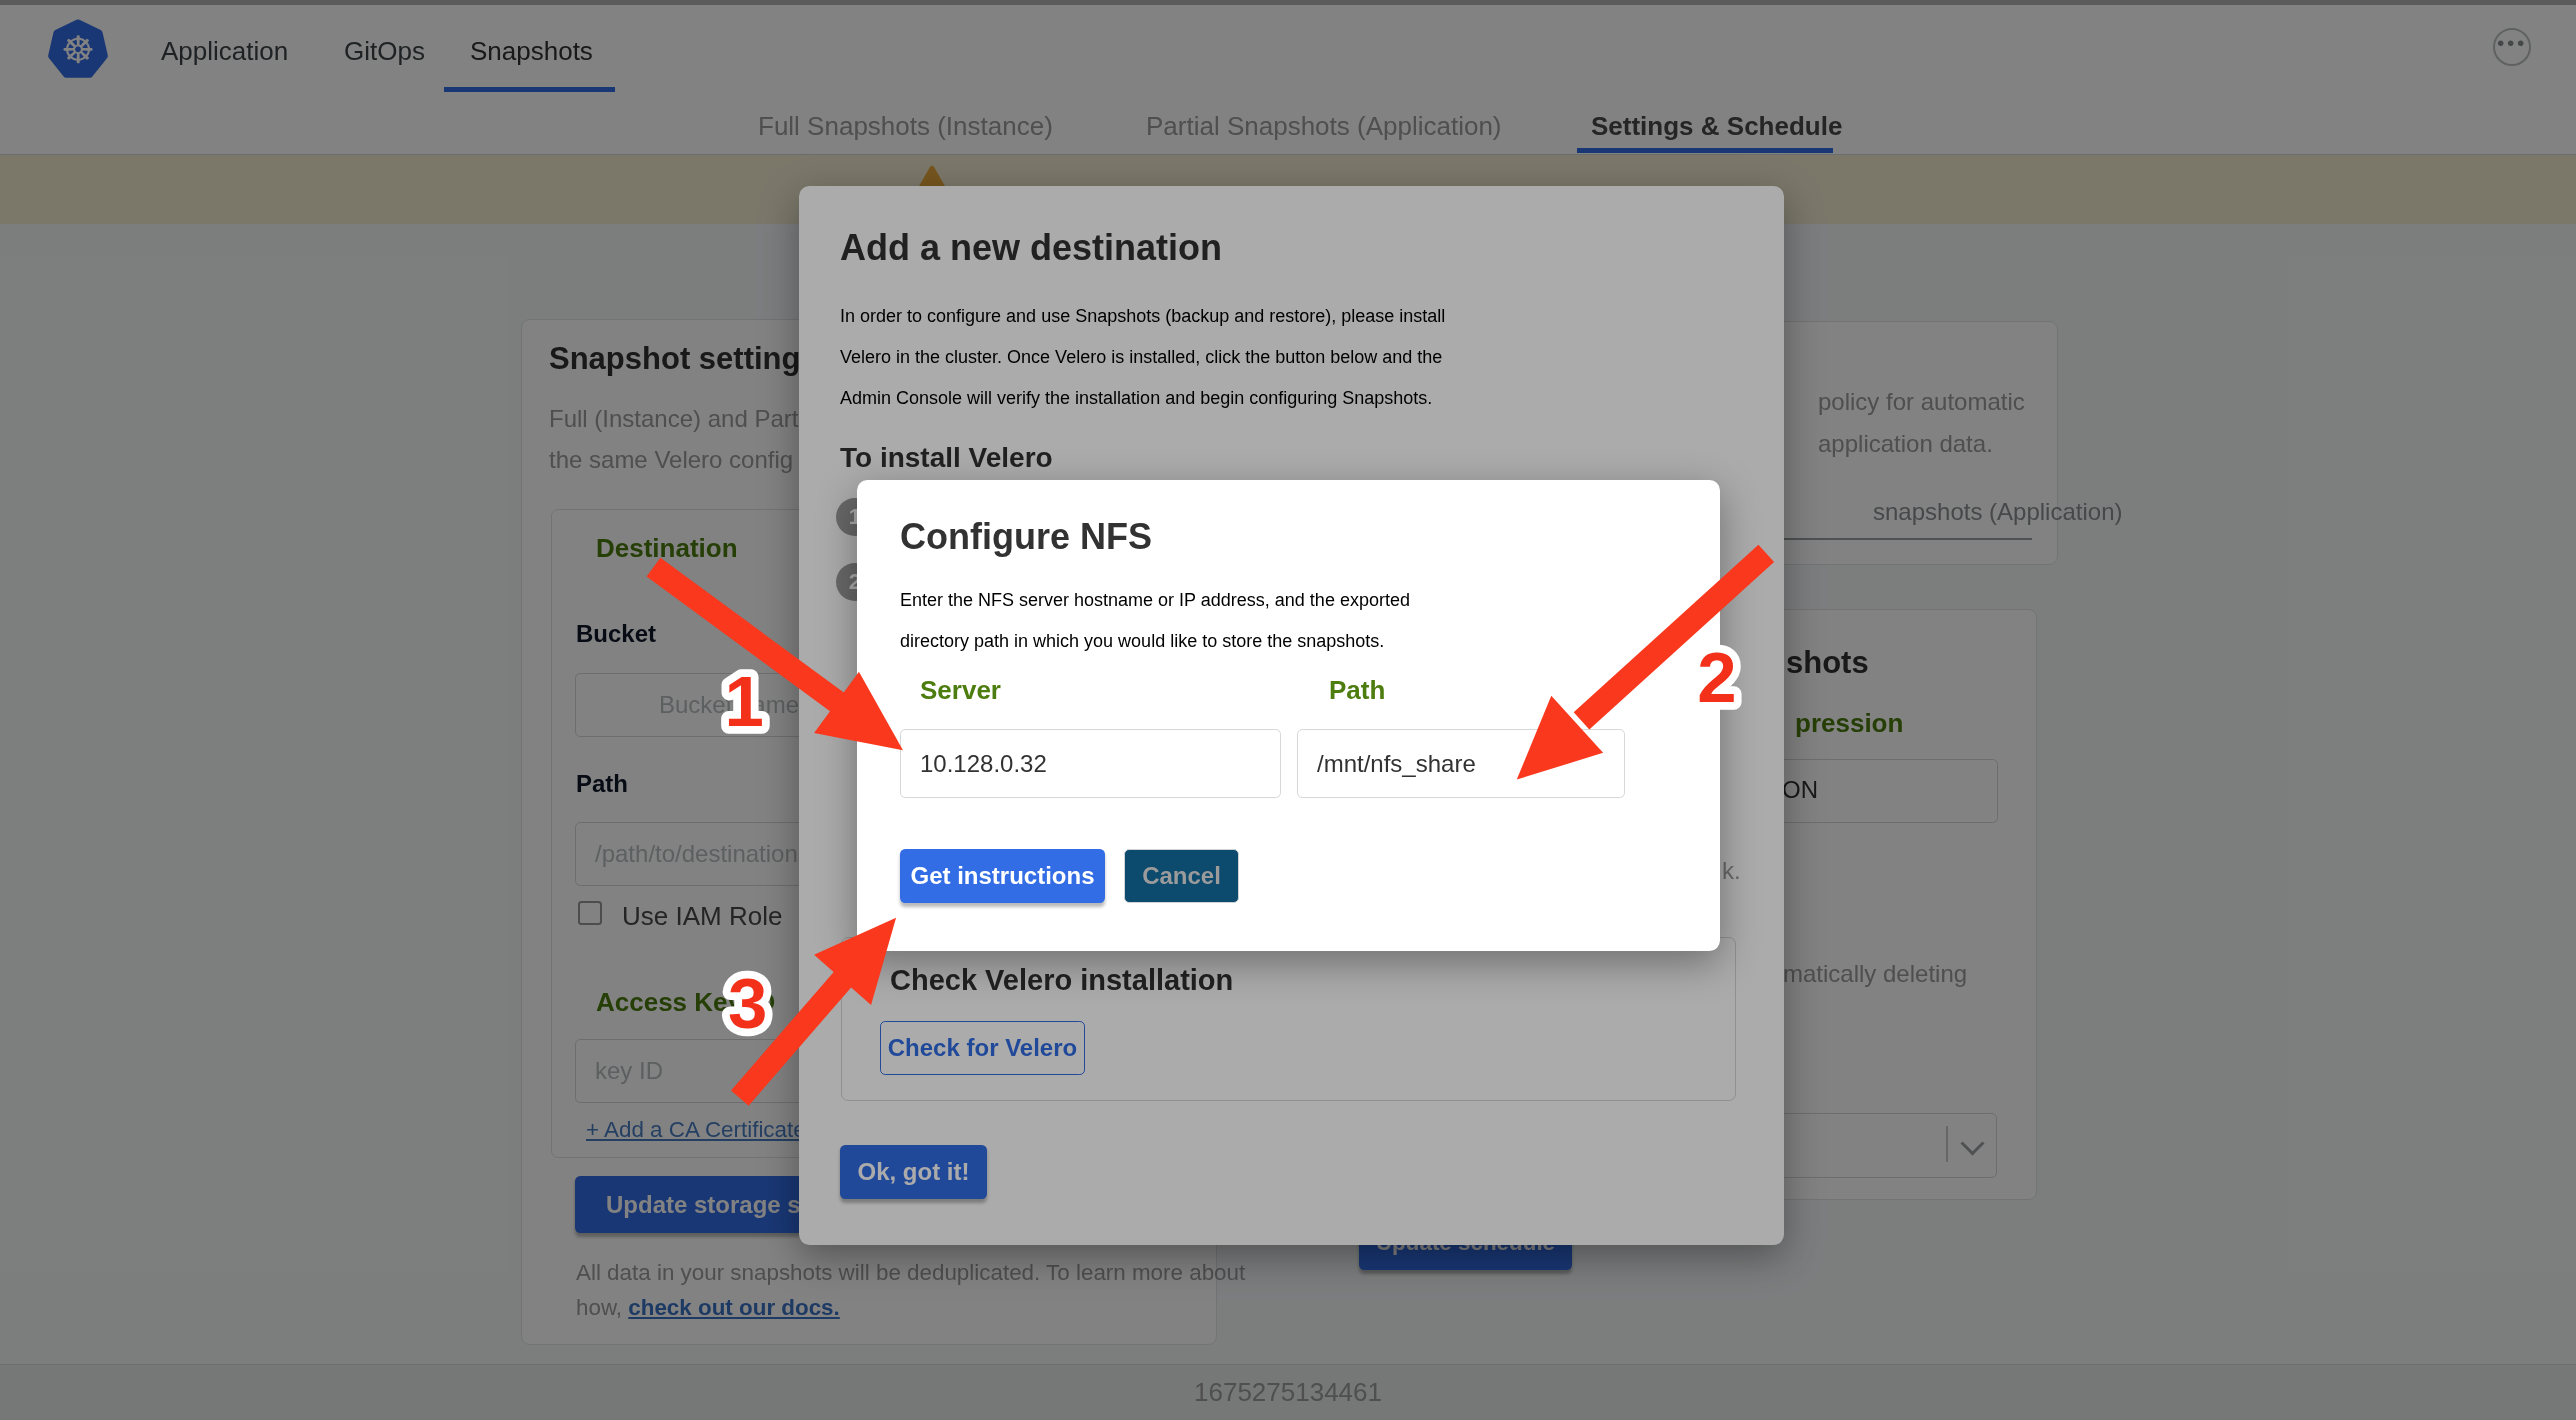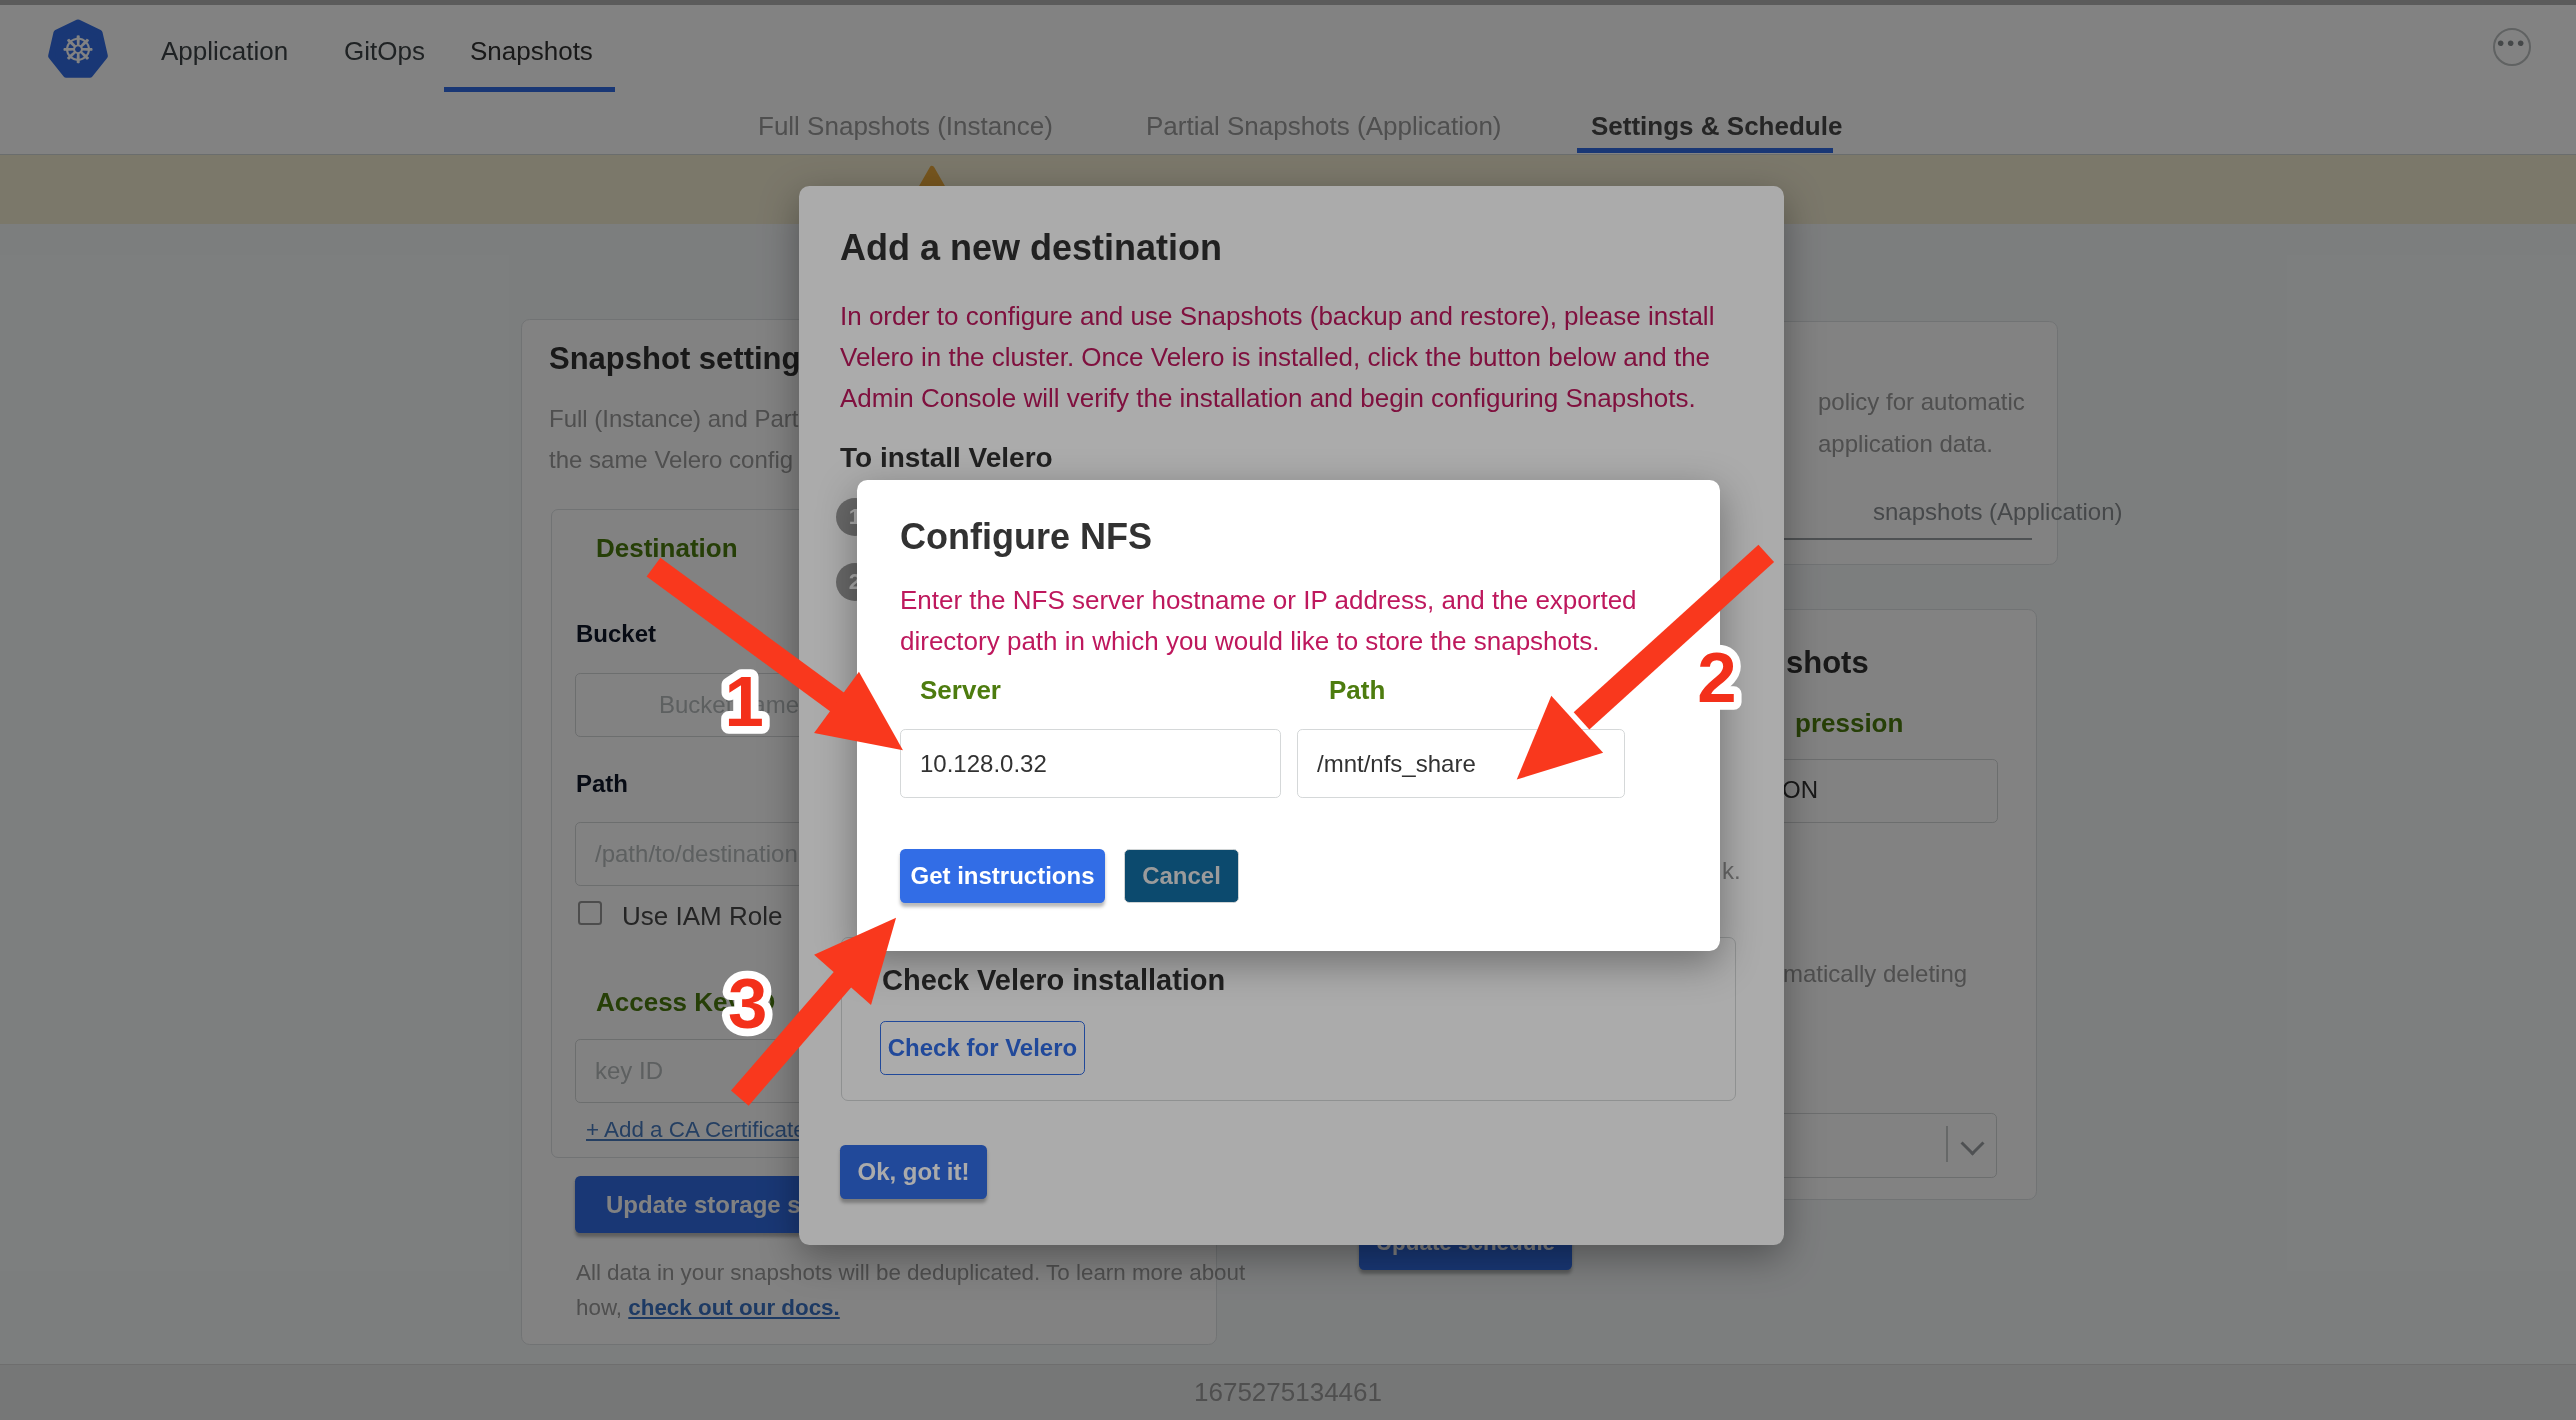--- a/index.html
+++ b/index.html
@@ -40,21 +40,21 @@
   .btn-outline-gray{background:#0c4a6e;color:#9b9b9b;border:1.7px solid #d0d4d5;}
   .checkbox{box-sizing:border-box;width:24px;height:24px;border:2.6px solid #979797;
             border-radius:3.5px;background:#fff;cursor:pointer;}
   .chev{width:14px;height:14px;border-right:3.5px solid #9ba1a5;border-bottom:3.5px solid #9ba1a5;
         transform:rotate(45deg);}
   
   .overlay1{left:0;top:0;width:2576px;height:1421px;background:rgba(0,0,0,0.24);}
   .overlay2{left:0;top:0;width:2576px;height:1421px;background:rgba(0,0,0,0.33);}
   .modal{background:#ffffff;border-radius:10.4px;box-shadow:0 12px 38px rgba(0,0,0,0.35);}
   .modal-title{font-size:36px;font-weight:bold;color:#323232;white-space:nowrap;}
-  .modal-p{font-size:26px;color:#be185d;line-height:41px;white-space:nowrap;}
+  .modal-p{font-size:18px;color:#000000;line-height:41px;white-space:nowrap;}
   .step-circle{width:38px;height:38px;border-radius:50%;background:#9b9b9b;color:#fff;
                display:flex;align-items:center;justify-content:center;
                font-size:22.4px;font-weight:bold;}
   .annot{pointer-events:none;}
 </style>
 </head>
 <body>
 
 <div class="screen">
 
@@ -157,21 +157,21 @@
     </div>
     <span class="abs" style="left:41px;top:256px;font-size:28px;font-weight:bold;color:#323232;">To install Velero</span>
 
     <div class="abs step-circle" style="left:37px;top:312px;">1</div>
     <div class="abs step-circle" style="left:37px;top:377px;">2</div>
 
     <span class="abs p" style="left:923px;top:671px;">k.</span>
 
     <div class="abs" style="left:42px;top:751px;width:895px;height:164px;border:1.7px solid #d5d8d9;
                 border-radius:7px;box-sizing:border-box;">
-      <span class="abs" style="left:40px;top:26px;font-size:29px;font-weight:bold;color:#323232;white-space:nowrap;">Check Velero installation</span>
+      <span class="abs" style="left:48px;top:26px;font-size:29px;font-weight:bold;color:#323232;white-space:nowrap;">Check Velero installation</span>
       <button class="abs btn btn-outline-blue" style="left:38px;top:83px;width:205px;height:54px;">Check for Velero</button>
     </div>
 
     <button class="abs btn btn-primary" style="left:41px;top:959px;width:147px;height:54px;">Ok, got it!</button>
   </section>
 
   <div class="abs overlay2"></div>
 
   <section class="abs modal" style="left:857px;top:480px;width:863px;height:471px;">
     <span class="abs modal-title" style="left:43px;top:36px;">Configure NFS</span>

